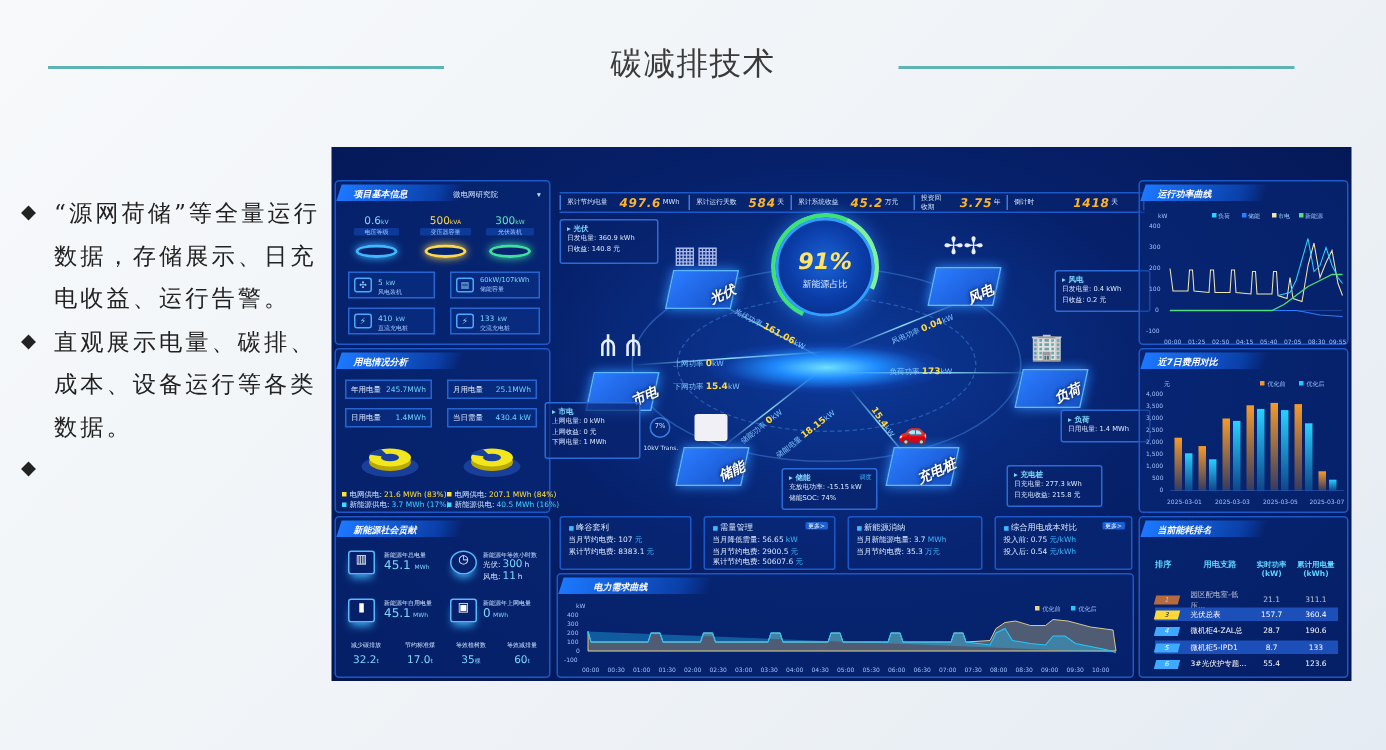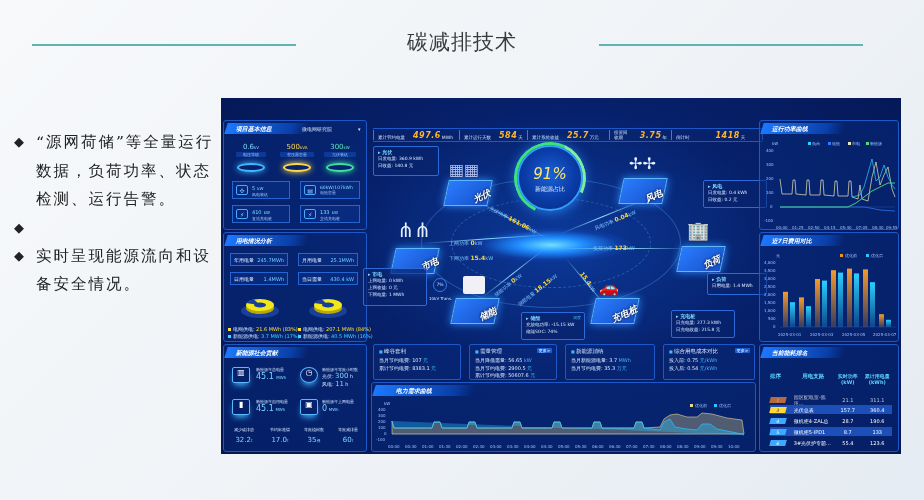--- a/index.html
+++ b/index.html
@@ -38,28 +38,28 @@
 
 .stat-box{position:absolute;border:1px solid #2664cf;background:rgba(10,50,140,0.45);height:13px;display:flex;align-items:center;justify-content:space-between;padding:0 3px}
 .stat-box .sl{font-size:5px;color:#dbe9ff}
 .stat-box .sv{font-size:5px;color:#6fd0ff}
 
 .donut{position:absolute;width:40px;height:26px}
 .legend-row{position:absolute;font-size:4px;color:#cfe3ff;white-space:nowrap}
 .legend-row i{display:inline-block;width:3px;height:3px;margin-right:2px;vertical-align:middle}
 
 .topbar{position:absolute;left:152px;top:30px;width:390px;height:14px;border-top:1px solid #1c58c8;border-bottom:1px solid #1c58c8;background:rgba(8,36,110,0.6);display:flex;align-items:center}
-.tb-item{display:flex;align-items:flex-end;border-left:1px solid #3a7be0;padding:0 4px;height:10px}
+.tb-item{display:flex;align-items:center;border-left:1px solid #3a7be0;padding:0 4px;height:10px}
 .tb-item .tl{font-size:4.5px;color:#cfe3ff;margin-right:8px}
 .tb-item .tv{font-size:8px;font-weight:bold;font-style:italic;color:#ffb428;letter-spacing:.5px}
 .tb-item .tu{font-size:4.5px;color:#cfe3ff;margin-left:1px}
 
 .center-globe{position:absolute;left:296px;top:47px;width:66px;height:66px;border-radius:50%;background:radial-gradient(circle at 50% 45%,#1a62d6 0%,#0a3ba6 55%,#06287a 100%);border:2px solid #2fa0ff;box-shadow:0 0 14px #2f8cff}
 .globe-arc{position:absolute;left:-5px;top:-5px;width:72px;height:72px;border-radius:50%;border:3px solid transparent;border-top-color:#3ee07a;border-left-color:#3ee07a;border-right-color:#7cf09c;transform:rotate(-20deg)}
-.globe-pct{position:absolute;left:0;top:18px;width:62px;text-align:center;font-size:15px;font-weight:normal;font-style:italic;color:#ffe46a}
+.globe-pct{position:absolute;left:0;top:18px;width:62px;text-align:center;font-size:15px;font-weight:bold;font-style:italic;color:#ffe46a}
 .globe-lbl{position:absolute;left:0;top:38px;width:62px;text-align:center;font-size:6px;color:#dff0ff}
 .platform{position:absolute;left:250px;top:130px;width:160px;height:34px;border-radius:50%;background:radial-gradient(ellipse,#6fe0ff 0%,#1f8bff 30%,rgba(20,80,200,0.3) 60%,transparent 75%)}
 .orbit{position:absolute;border-radius:50%;border:1px solid rgba(90,170,255,0.35)}
 
 .node{position:absolute;width:44px;height:26px;background:linear-gradient(135deg,#2a7cff,#1650c8);border:1px solid #5ab8ff;transform:skewX(-12deg);box-shadow:0 0 8px #2f8cff}
 .node-lbl{position:absolute;font-size:9px;font-weight:bold;font-style:italic;color:#fff;text-shadow:0 0 3px #000}
 .node-ico{position:absolute;font-size:16px;color:#e6f0ff;text-align:center}
 
 .flow{position:absolute;height:1px;background:linear-gradient(90deg,transparent,#8fe0ff,transparent);transform-origin:left center}
 .flow-lbl{position:absolute;font-size:4.5px;color:#7fc4ff;white-space:nowrap}
@@ -94,48 +94,48 @@
 </head>
 <body>
 
 <div class="slide-title">碳减排技术</div>
 <div class="title-line" style="left:32px;width:264px"></div>
 <div class="title-line" style="left:599px;width:264px"></div>
 
 <div class="bullets">
   <div class="bullet">
       <span class="dia">◆</span>
-      <span class="txt">“源网荷储”等全量运行数据，负荷功率、状态检测、运行告警。</span>
+      <span class="txt">“源网荷储”等全量运行数据，存储展示、日充电收益、运行告警。</span>
     </div>
   <div class="bullet">
       <span class="dia">◆</span>
+      <span class="txt">直观展示电量、碳排、成本、设备运行等各类数据。</span>
     </div>
   <div class="bullet">
       <span class="dia">◆</span>
-      <span class="txt">实时呈现能源流向和设备安全情况。</span>
     </div>
 </div>
 
 <div class="dash">
 
 
   <div class="topbar">
     <div class="tb-item" style="width:86px">
         <span class="tl">累计节约电量</span>
         <span class="tv">497.6</span>
         <span class="tu">MWh</span>
       </div>
     <div class="tb-item" style="width:68px">
         <span class="tl">累计运行天数</span>
         <span class="tv">584</span>
         <span class="tu">天</span>
       </div>
     <div class="tb-item" style="width:82px">
         <span class="tl">累计系统收益</span>
-        <span class="tv">25.7</span>
+        <span class="tv">45.2</span>
         <span class="tu">万元</span>
       </div>
     <div class="tb-item" style="width:62px">
         <span class="tl">投资回收期</span>
         <span class="tv">3.75</span>
         <span class="tu">年</span>
       </div>
     <div class="tb-item" style="width:92px;border-right:1px solid #3a7be0">
         <span class="tl" style="margin-right:26px">倒计时</span>
         <span class="tv">1418</span>

